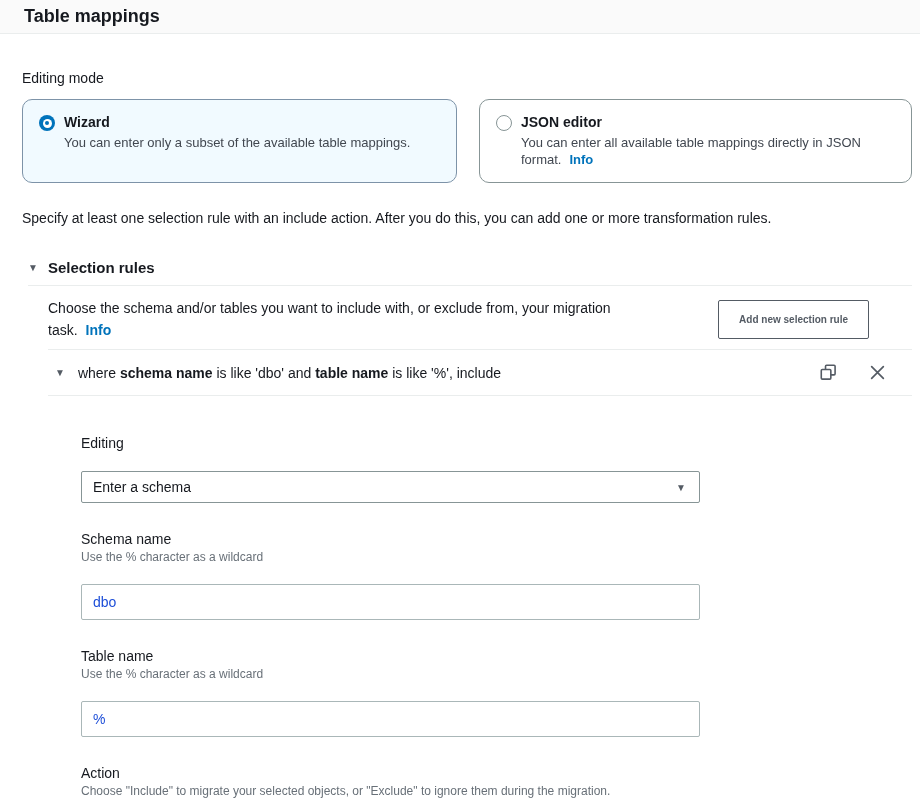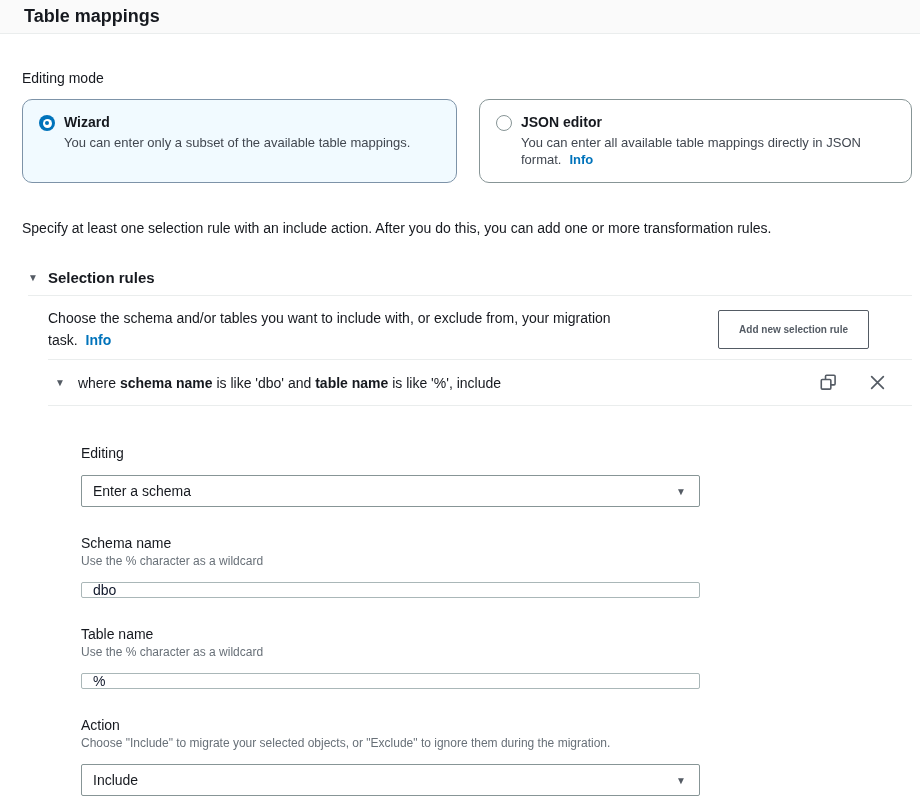--- a/index.html
+++ b/index.html
@@ -53,21 +53,21 @@
   .radio-dot { width: 4px; height: 4px; border-radius: 50%; background: #0073bb; }
   .radio-unselected {
     width: 16px; height: 16px; border-radius: 50%;
     border: 1px solid #879596; background: #ffffff; flex: none; margin-top: 2px;
   }
   .tile-title { font-weight: 700; font-size: 14px; color: #16191f; line-height: 19px; }
   .tile-desc { font-size: 13px; color: #414750; line-height: 17px; margin-top: 2px; max-width: 365px; }
   .info-link { color: #0073bb; font-weight: 700; text-decoration: none; margin-left: 8px; cursor: pointer; }
 
   
-  .intro { margin-top: 36px; font-size: 14px; color: #16191f; line-height: 18px; }
+  .intro { margin-top: 26px; font-size: 14px; color: #16191f; line-height: 18px; }
 
   
   .section-header {
     margin-top: 32px; margin-left: 6px;
     display: flex; align-items: center; gap: 10px; cursor: pointer;
   }
   .caret { font-size: 10px; color: #545b64; line-height: 1; }
   .section-title { font-weight: 700; font-size: 15px; color: #16191f; }
   .divider { border: none; border-top: 1px solid #eaeded; margin-top: 9px; margin-left: 6px; }
 
@@ -98,36 +98,36 @@
   }
   .rule-summary { margin-left: 13px; font-size: 14px; color: #16191f; line-height: 20px; }
   .rule-actions { margin-left: auto; display: flex; align-items: center; gap: 28px; margin-right: 24px; }
   .icon-btn { background: none; border: none; padding: 2px; cursor: pointer; line-height: 0; }
 
   
   .fields { margin: 38px 0 0 59px; width: 619px; }
   .field { margin-bottom: 27px; }
   .field-label { font-size: 14px; color: #16191f; line-height: 18px; }
   .field-hint { font-size: 12px; color: #687078; line-height: 16px; margin-top: 1px; }
-  .control { margin-top: 13px; }
+  .control { margin-top: 19px; }
   .select-box {
     height: 32px; width: 100%;
     border: 1px solid #879596; border-radius: 2px;
     background: #ffffff;
     display: flex; align-items: center; justify-content: space-between;
     padding: 0 13px 0 11px;
     font-size: 14px; color: #16191f;
     cursor: pointer;
   }
   .select-caret { font-size: 10px; color: #545b64; }
   .text-input {
-    height: 16px; width: 100%;
+    height: 36px; width: 100%;
     border: 1px solid #aab7b8; border-radius: 2px;
     padding: 2px 11px;
-    font-size: 14px; color: #0f172a;
+    font-size: 14px; color: #1d4ed8;
     font-family: inherit;
     background: #ffffff;
   }
 </style>
 </head>
 <body>
 
 <div class="header-band">
   <span class="page-title">Table mappings</span>
 </div>

